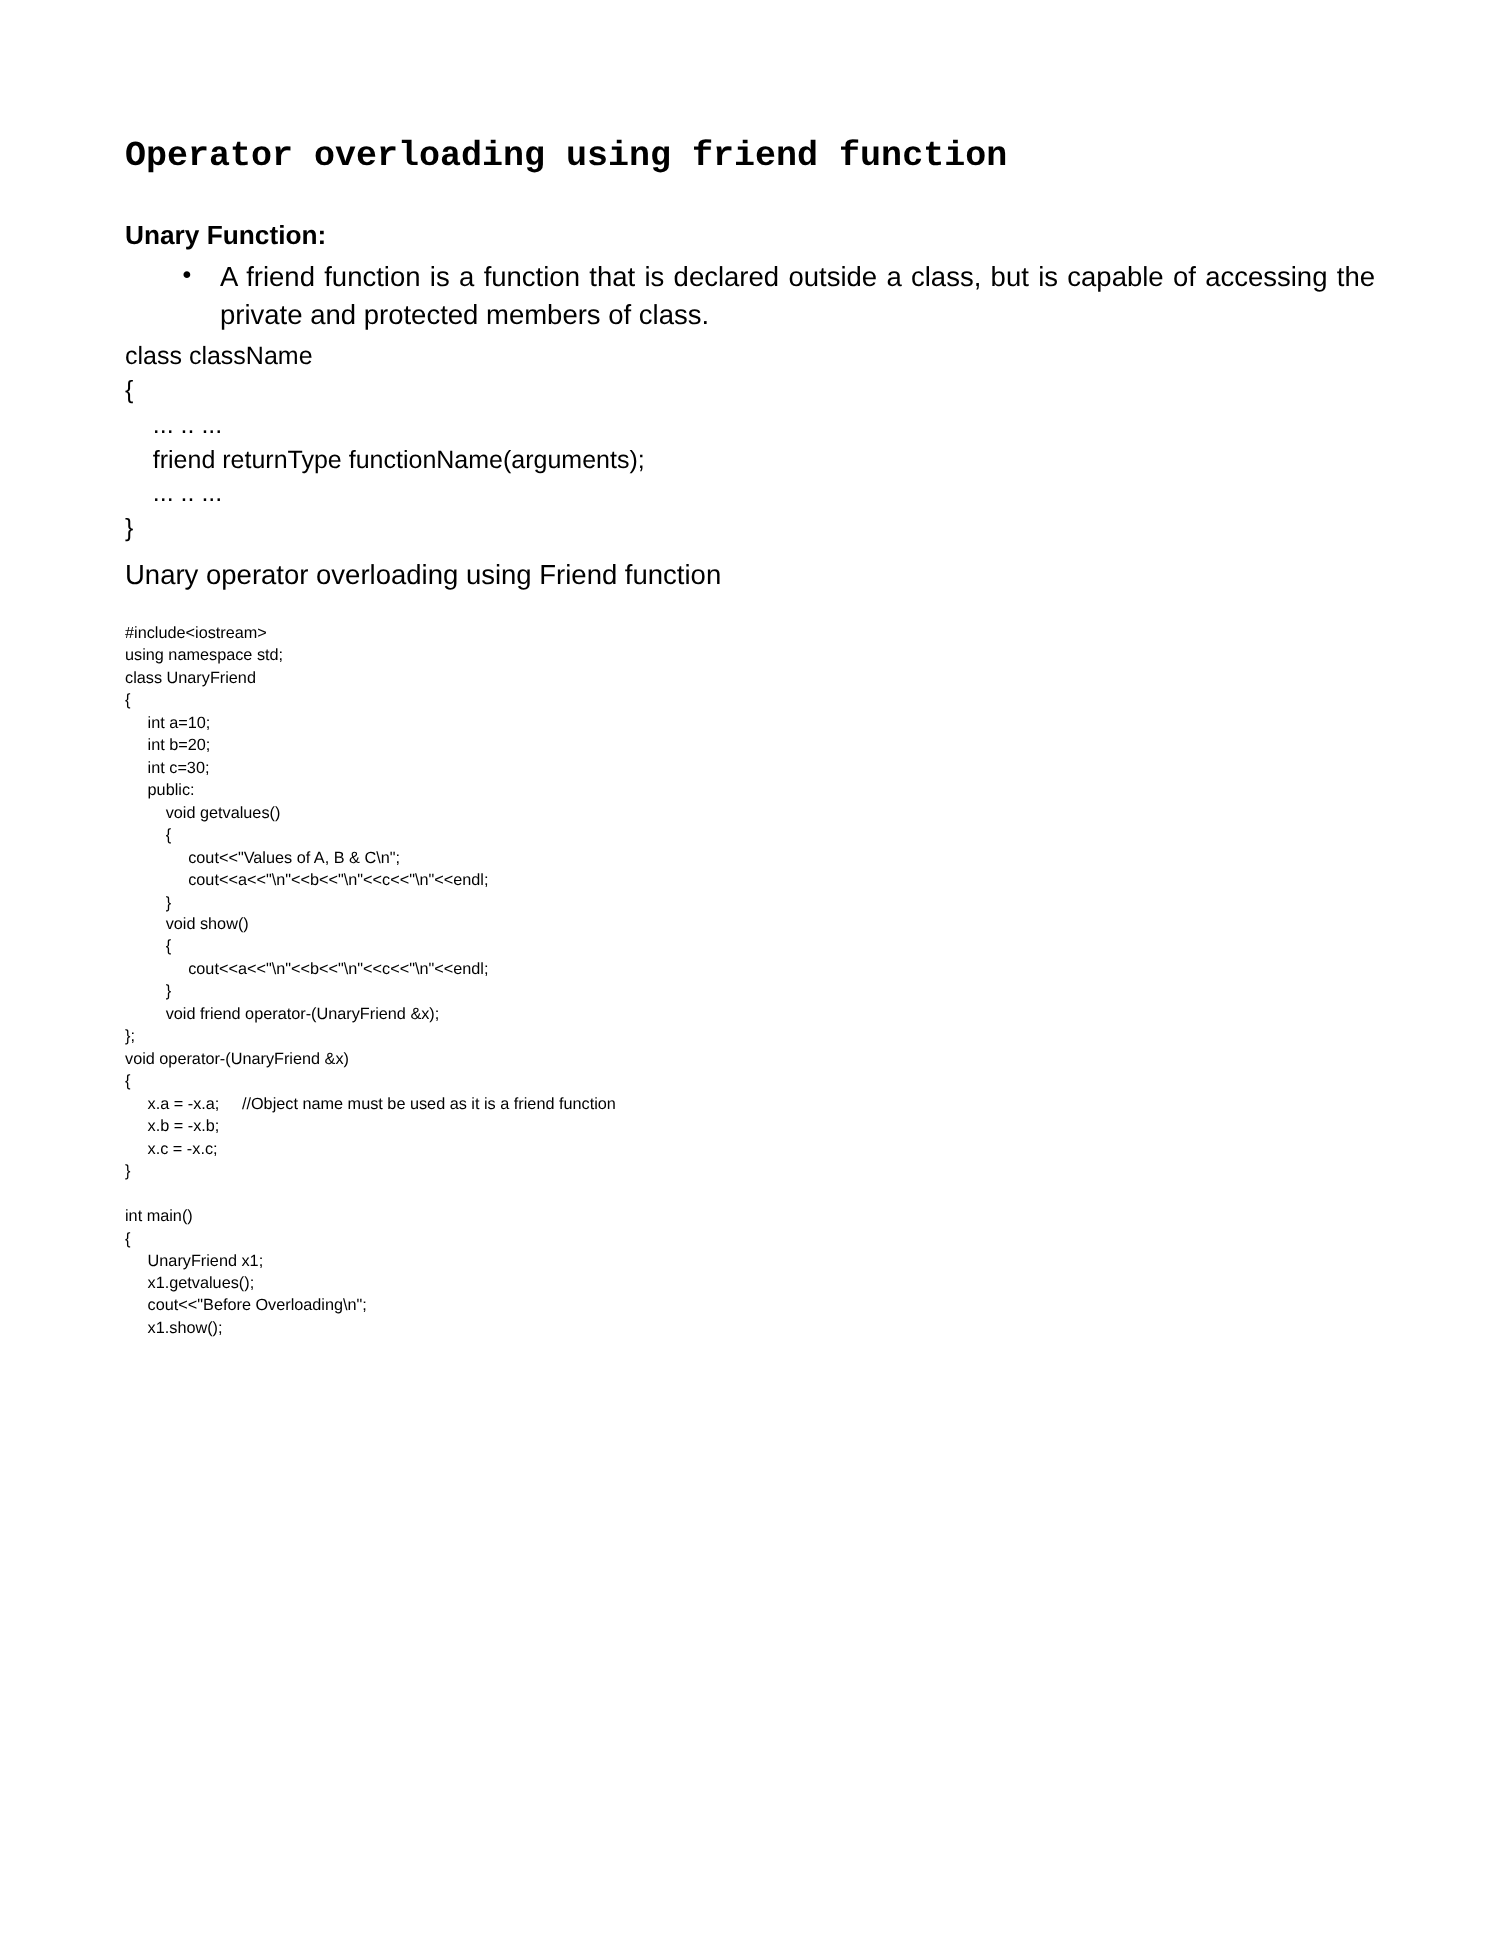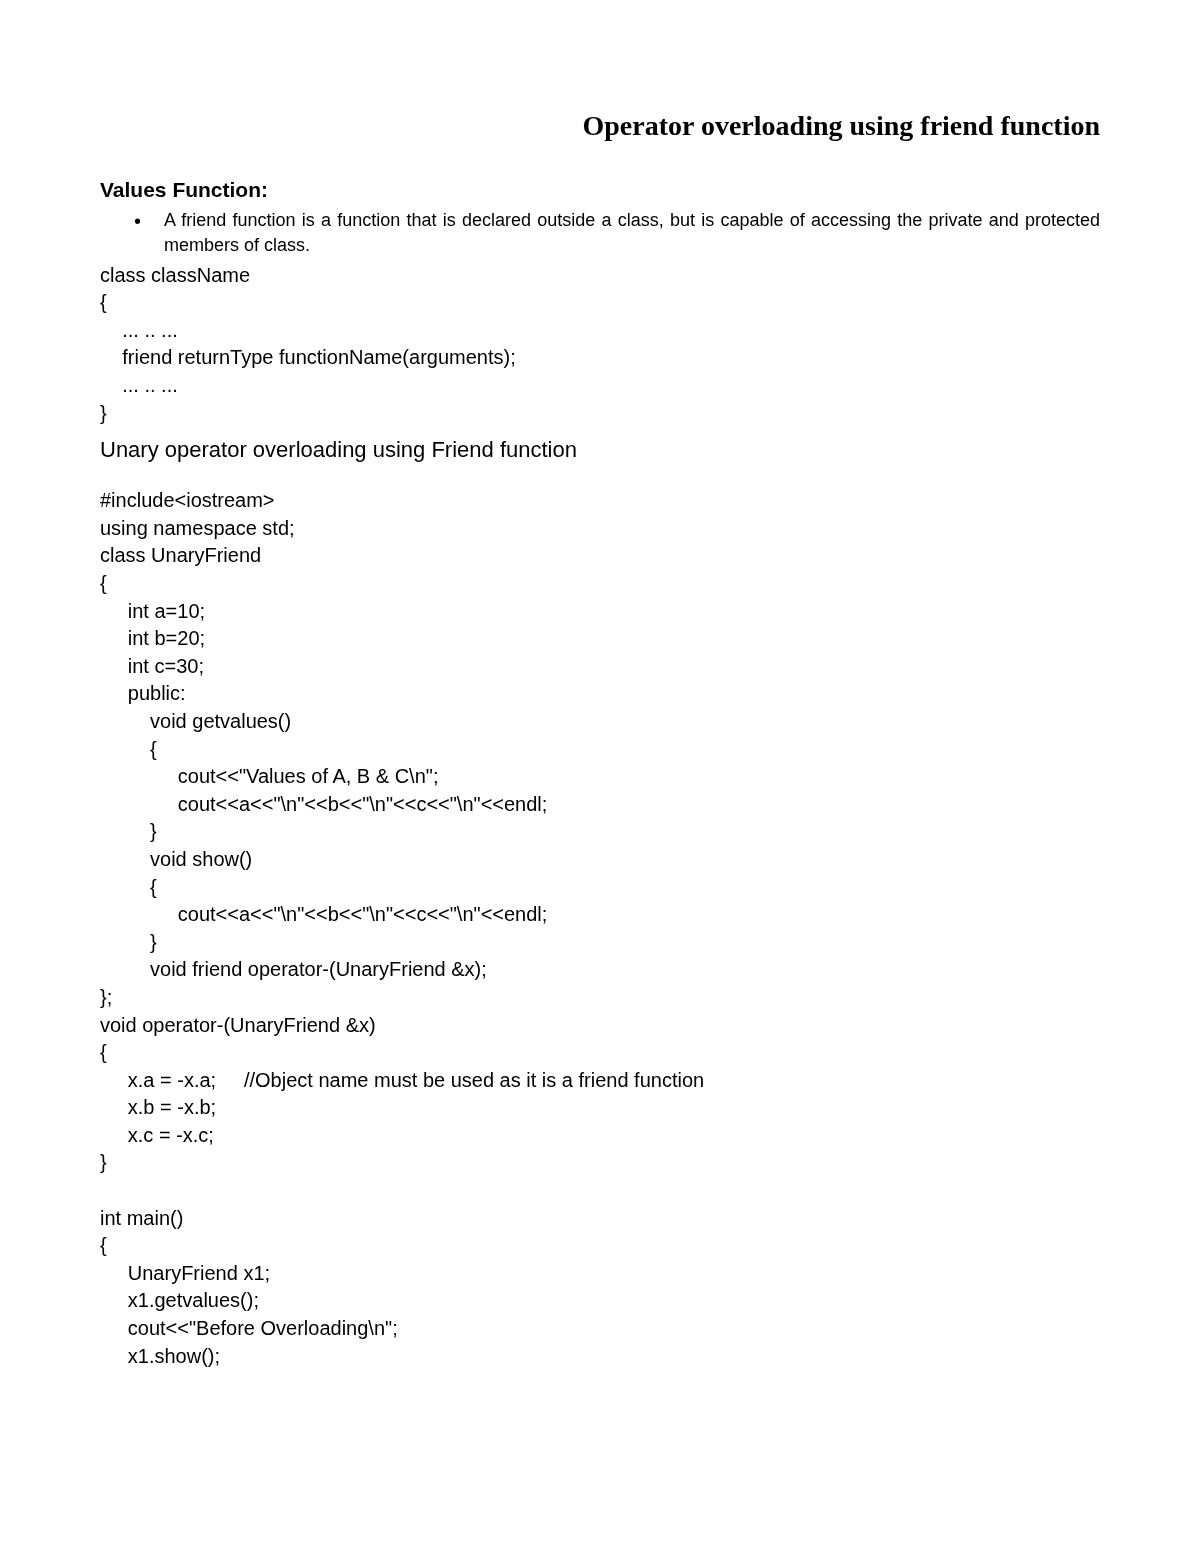--- a/index.html
+++ b/index.html
@@ -7,42 +7,43 @@
     width: 1200px;
     height: 1553px;
     background: #ffffff;
     font-family: Verdana, Geneva, sans-serif;
     color: #000000;
   }
   .page {
     padding: 110px 100px 80px 100px;
   }
   .title {
-    text-align: right;
+    text-align: left;
     font-size: 28px;
     font-weight: bold;
-    font-family: Liberation Serif, serif;
+    font-family: Liberation Mono, monospace;
     margin-bottom: 36px;
   }
   .heading {
     font-size: 21px;
     font-weight: bold;
     margin-bottom: 6px;
   }
   .bullets {
     list-style: none;
     padding-left: 64px;
     margin-bottom: 4px;
   }
   .bullets li {
     position: relative;
-    font-size: 18px;
+    font-size: 22px;
     line-height: 1.38;
     text-align: justify;
     margin-bottom: 4px;
+    margin-left: 12px;
   }
   .bullets li::before {
     content: "•";
     position: absolute;
     left: -30px;
     top: 0;
     font-size: 20px;
   }
   .codeblock {
     font-size: 20px;
@@ -51,34 +52,34 @@
     font-family: Verdana, Geneva, sans-serif;
     margin-bottom: 10px;
   }
   .heading2 {
     font-size: 22px;
     font-weight: normal;
     margin-top: 0;
     margin-bottom: 24px;
   }
   .codeblock2 {
-    font-size: 20px;
+    font-size: 13px;
     line-height: 1.38;
     white-space: pre;
     font-family: Verdana, Geneva, sans-serif;
   }
 </style>
 </head>
 <body>
 
 <div class="page">
 
   <div class="title">Operator overloading using friend function</div>
 
-  <div class="heading">Values Function:</div>
+  <div class="heading">Unary Function:</div>
 
   <ul class="bullets">
     <li>A friend function is a function that is declared outside a class, but is capable of accessing the private and protected members of class.</li>
   </ul>
 
   <div class="codeblock">class className
 {
     ... .. ...
     friend returnType functionName(arguments);
     ... .. ...

